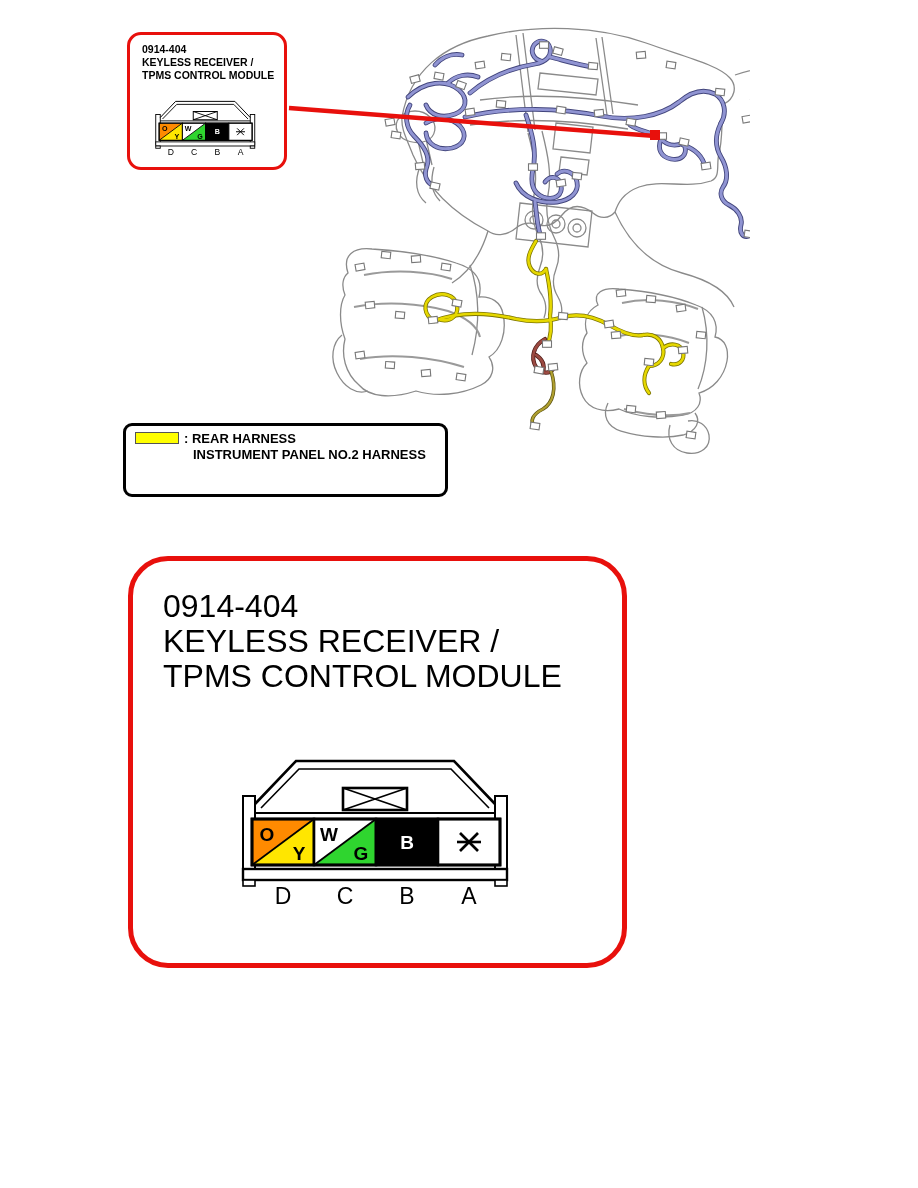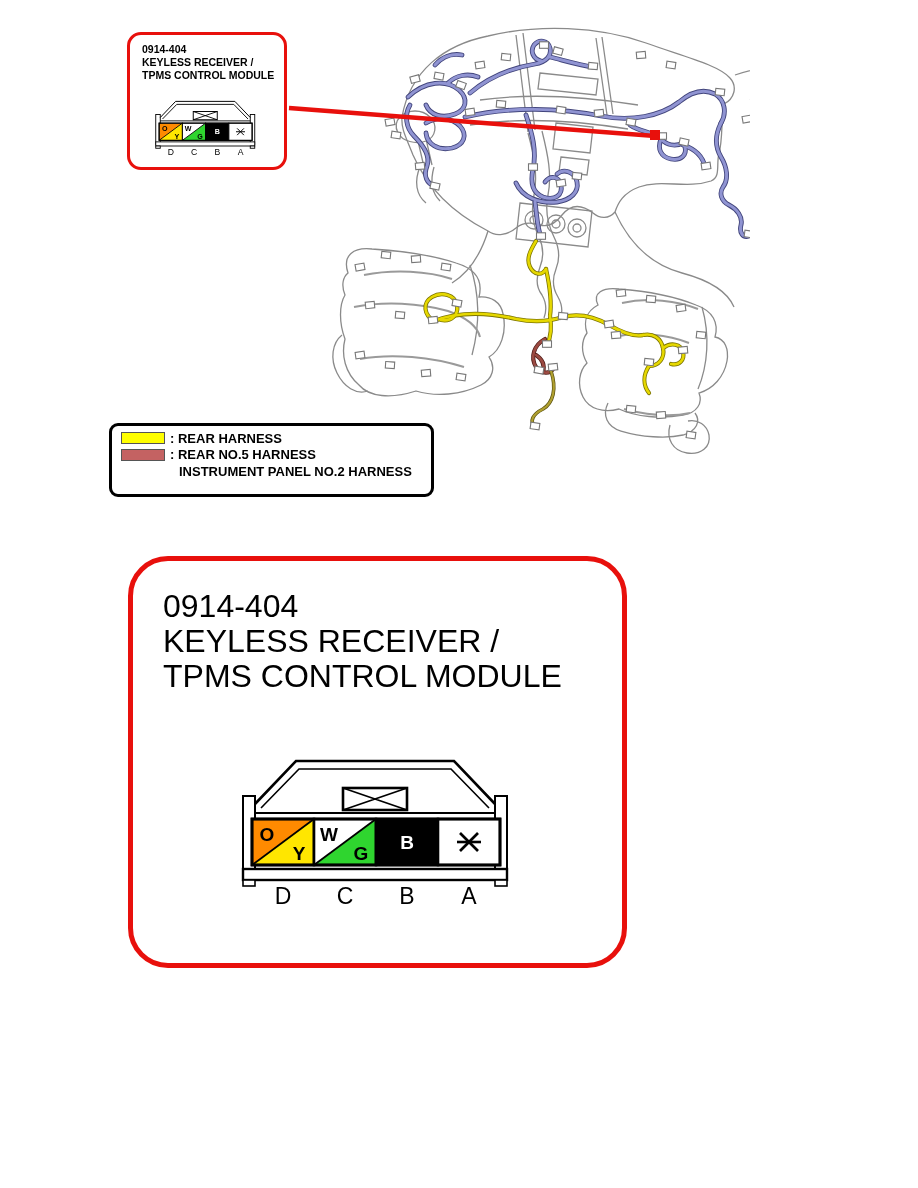--- a/index.html
+++ b/index.html
@@ -8,21 +8,21 @@
   svg{display:block;}
   .abs{position:absolute;}
 
   
   .callout-box{position:absolute;left:127px;top:32px;width:160px;height:138px;
        border:3px solid var(--accent,#e8100c);border-radius:14px;background:#fff;box-sizing:border-box;z-index:5;}
   .callout-text{position:absolute;left:12px;top:8px;font-size:10.5px;font-weight:bold;
        line-height:13px;letter-spacing:0;white-space:nowrap;}
 
   
-  .legend-box{position:absolute;left:109px;top:423px;width:325px;height:74px;background:#fff;
+  .legend-box{position:absolute;left:123px;top:423px;width:325px;height:74px;background:#fff;
        border:3px solid #000;border-radius:9px;box-sizing:border-box;z-index:6;padding:4px 0 0 9px;}
   .legend-row{display:flex;align-items:center;height:16.5px;font-size:13px;font-weight:bold;white-space:nowrap;}
   .legend-swatch{width:44px;height:12px;border:1.5px solid #555;box-sizing:border-box;margin-right:5px;flex:none;}
   .legend-row.indent{padding-left:58px;align-items:center;}
 
   
   .detail-box{position:absolute;left:128px;top:556px;width:499px;height:412px;
        border:5px solid var(--accent,#e8100c);border-radius:40px;background:#fff;box-sizing:border-box;z-index:5;}
   .detail-title{position:absolute;left:30px;top:28px;font-size:32px;font-weight:400;
        line-height:35px;white-space:nowrap;}
@@ -274,24 +274,20 @@
           <text x="85.5" y="57" font-size="8.625" text-anchor="middle" fill="#000" font-family="Liberation Sans, sans-serif">A</text>
         </svg>
       </div>
   </div>
 
   <div class="legend-box" id="legend">
       <div class="legend-row">
         <span class="legend-swatch" style="background: rgb(255, 255, 0);"></span>
         <span>: REAR HARNESS</span>
       </div>
-      <div class="legend-row">
-        <span class="legend-swatch" style="background: rgb(196, 98, 98);"></span>
-        <span>: REAR NO.5 HARNESS</span>
-      </div>
       <div class="legend-row indent">
         <span>INSTRUMENT PANEL NO.2 HARNESS</span>
       </div>
     </div>
 
   <div class="detail-box">
     <div class="detail-title">
       <div>0914-404</div>
       <div>KEYLESS RECEIVER /</div>
       <div>TPMS CONTROL MODULE</div>

